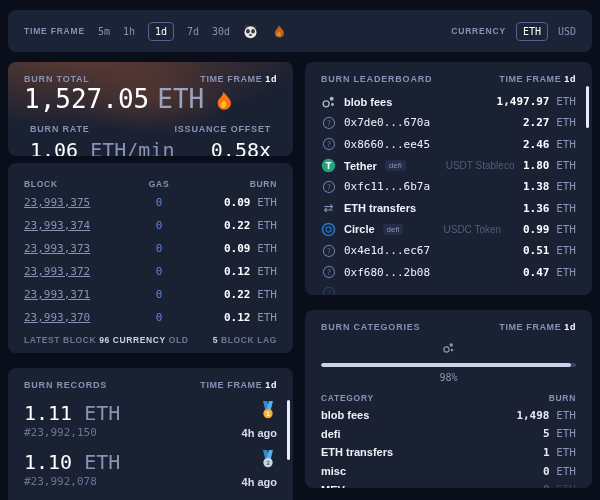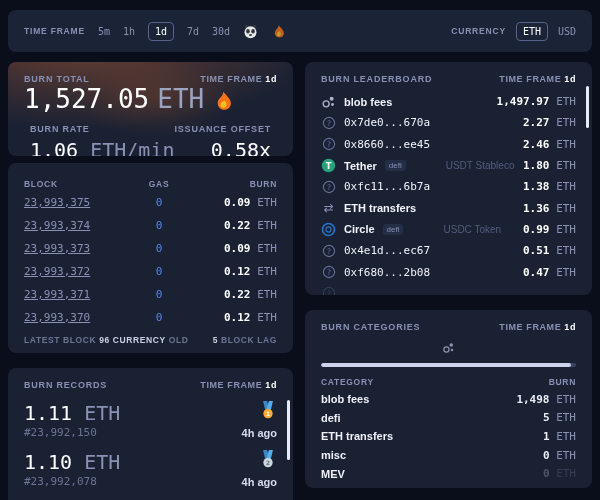--- a/index.html
+++ b/index.html
@@ -382,20 +382,21 @@
         <span class="tf"><span>TIME FRAME</span><b>1d</b></span>
       </div>
       <div class="cat-icon-wrap">
           <span><svg width="13" height="13" viewBox="0 0 18 18" opacity="0.8">
               <use href="#g-blob"></use>
             </svg></span>
         </div>
       <div class="cat-bar">
         <div class="cat-bar-fill" style="width: 98%;"></div>
       </div>
+      <div class="cat-pct mono">98%</div>
       <div class="cat-head">
         <span>CATEGORY</span>
         <span>BURN</span>
       </div>
       <div class="cat-rows">
         <div class="cat-row">
           <span class="cat-name">blob fees</span>
           <span class="cat-amt mono"><span>1,498</span> <span class="unit">ETH</span></span>
         </div>
         <div class="cat-row">

